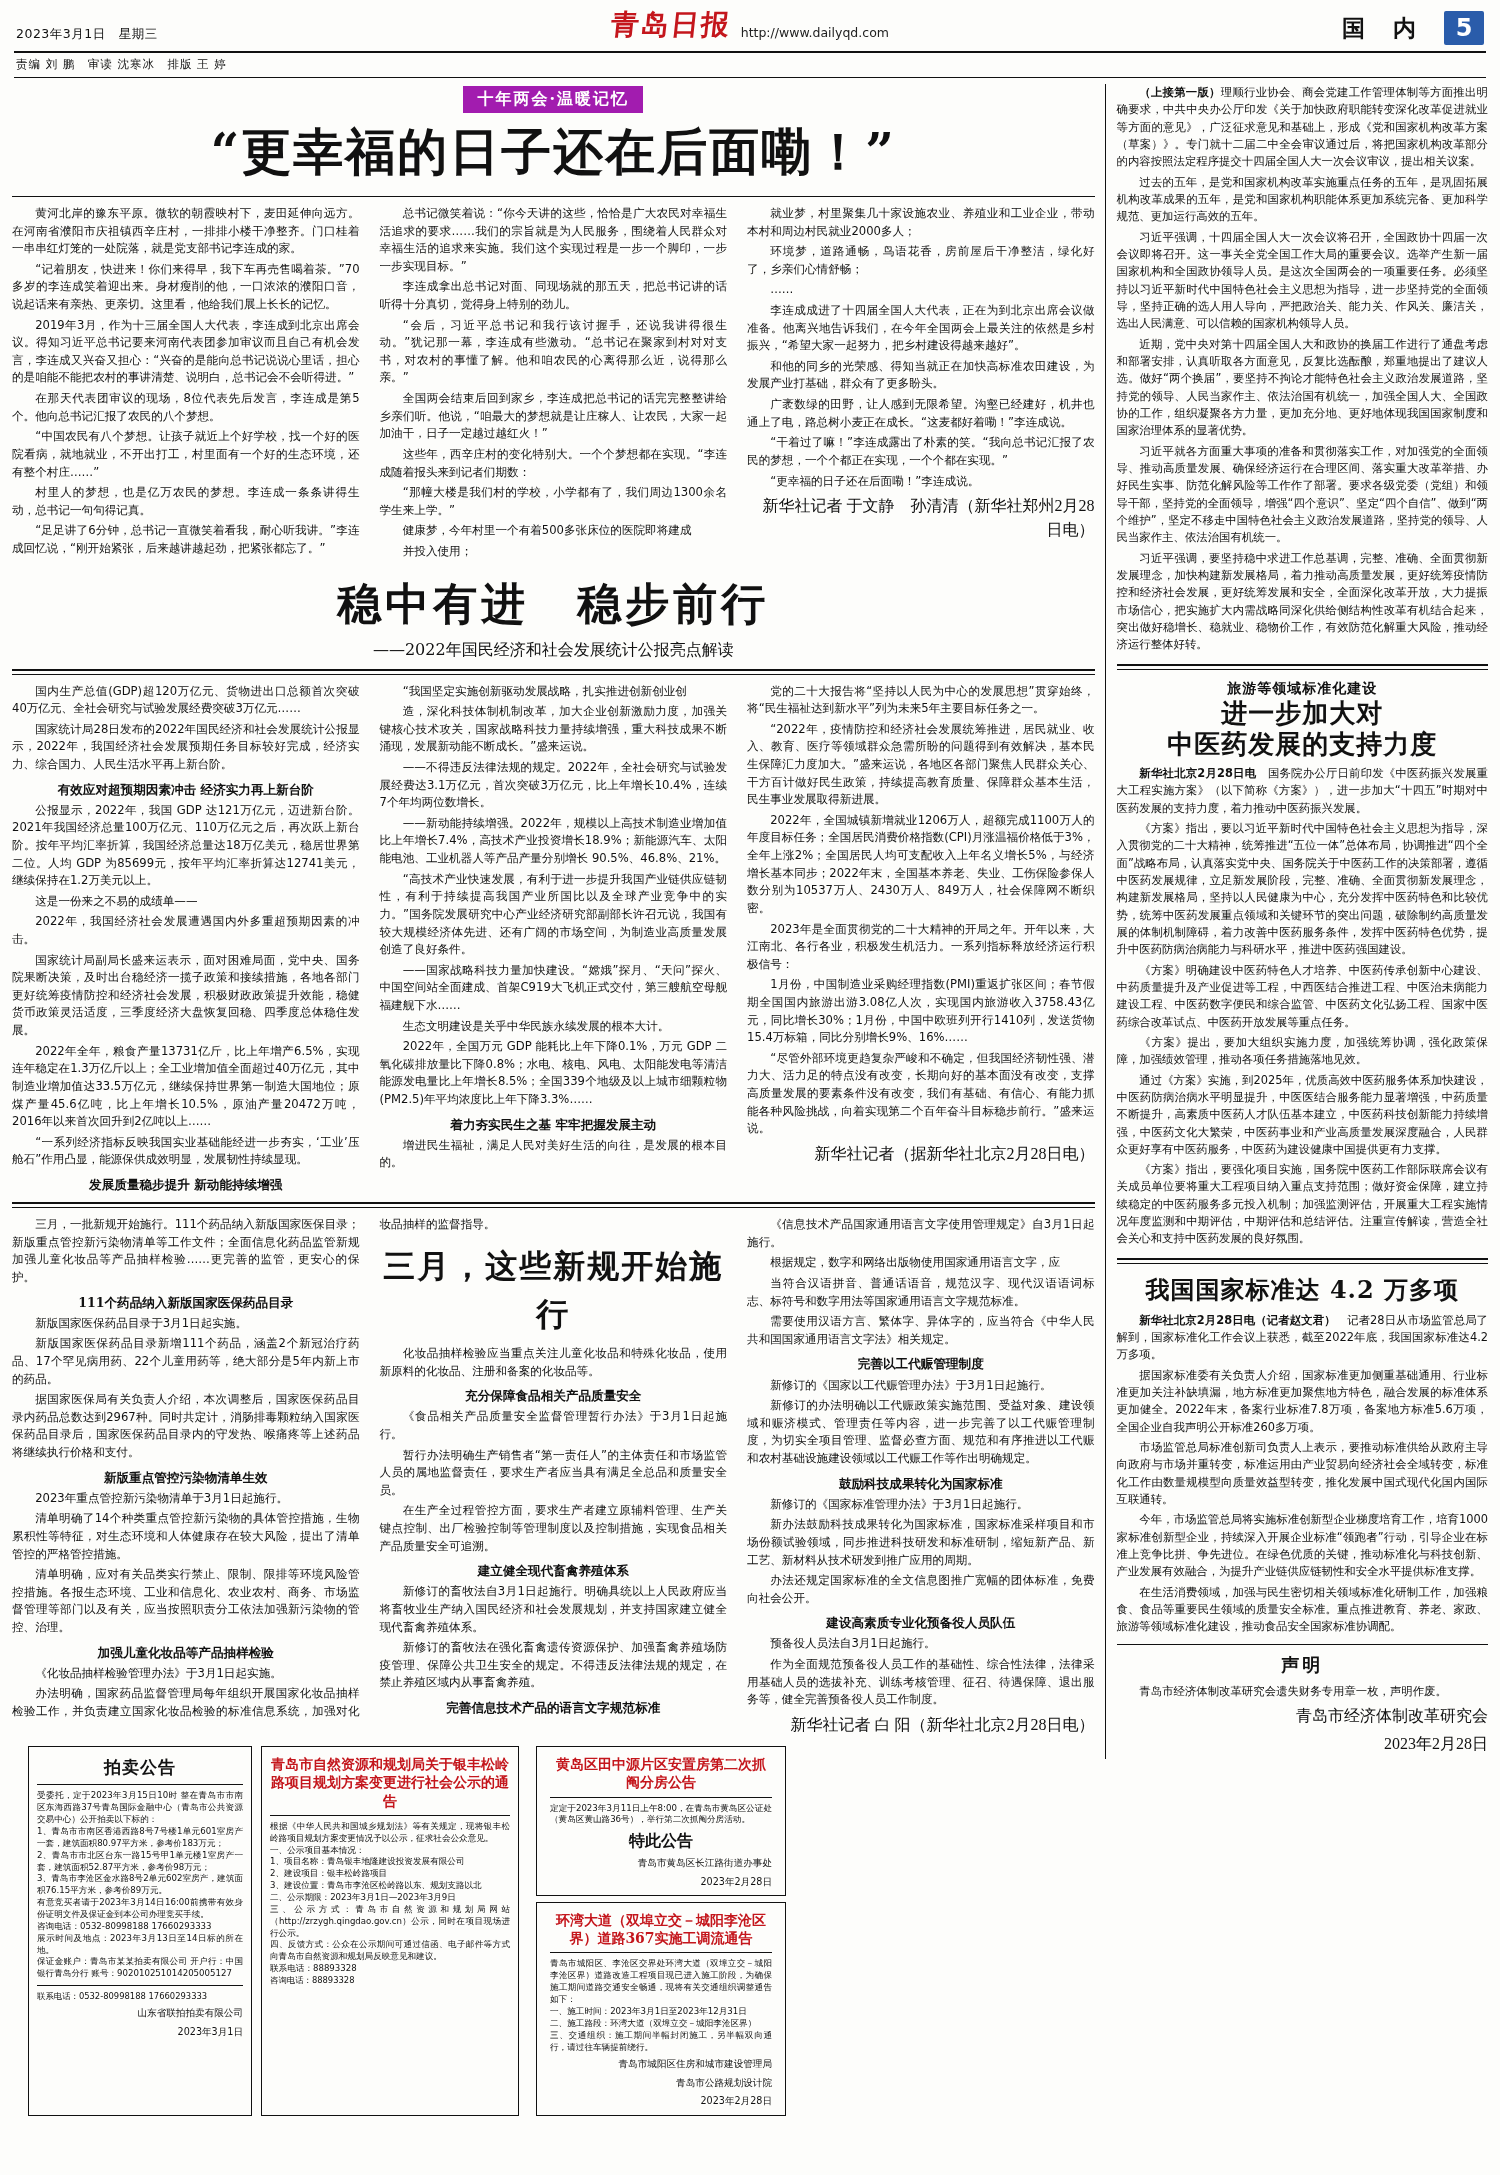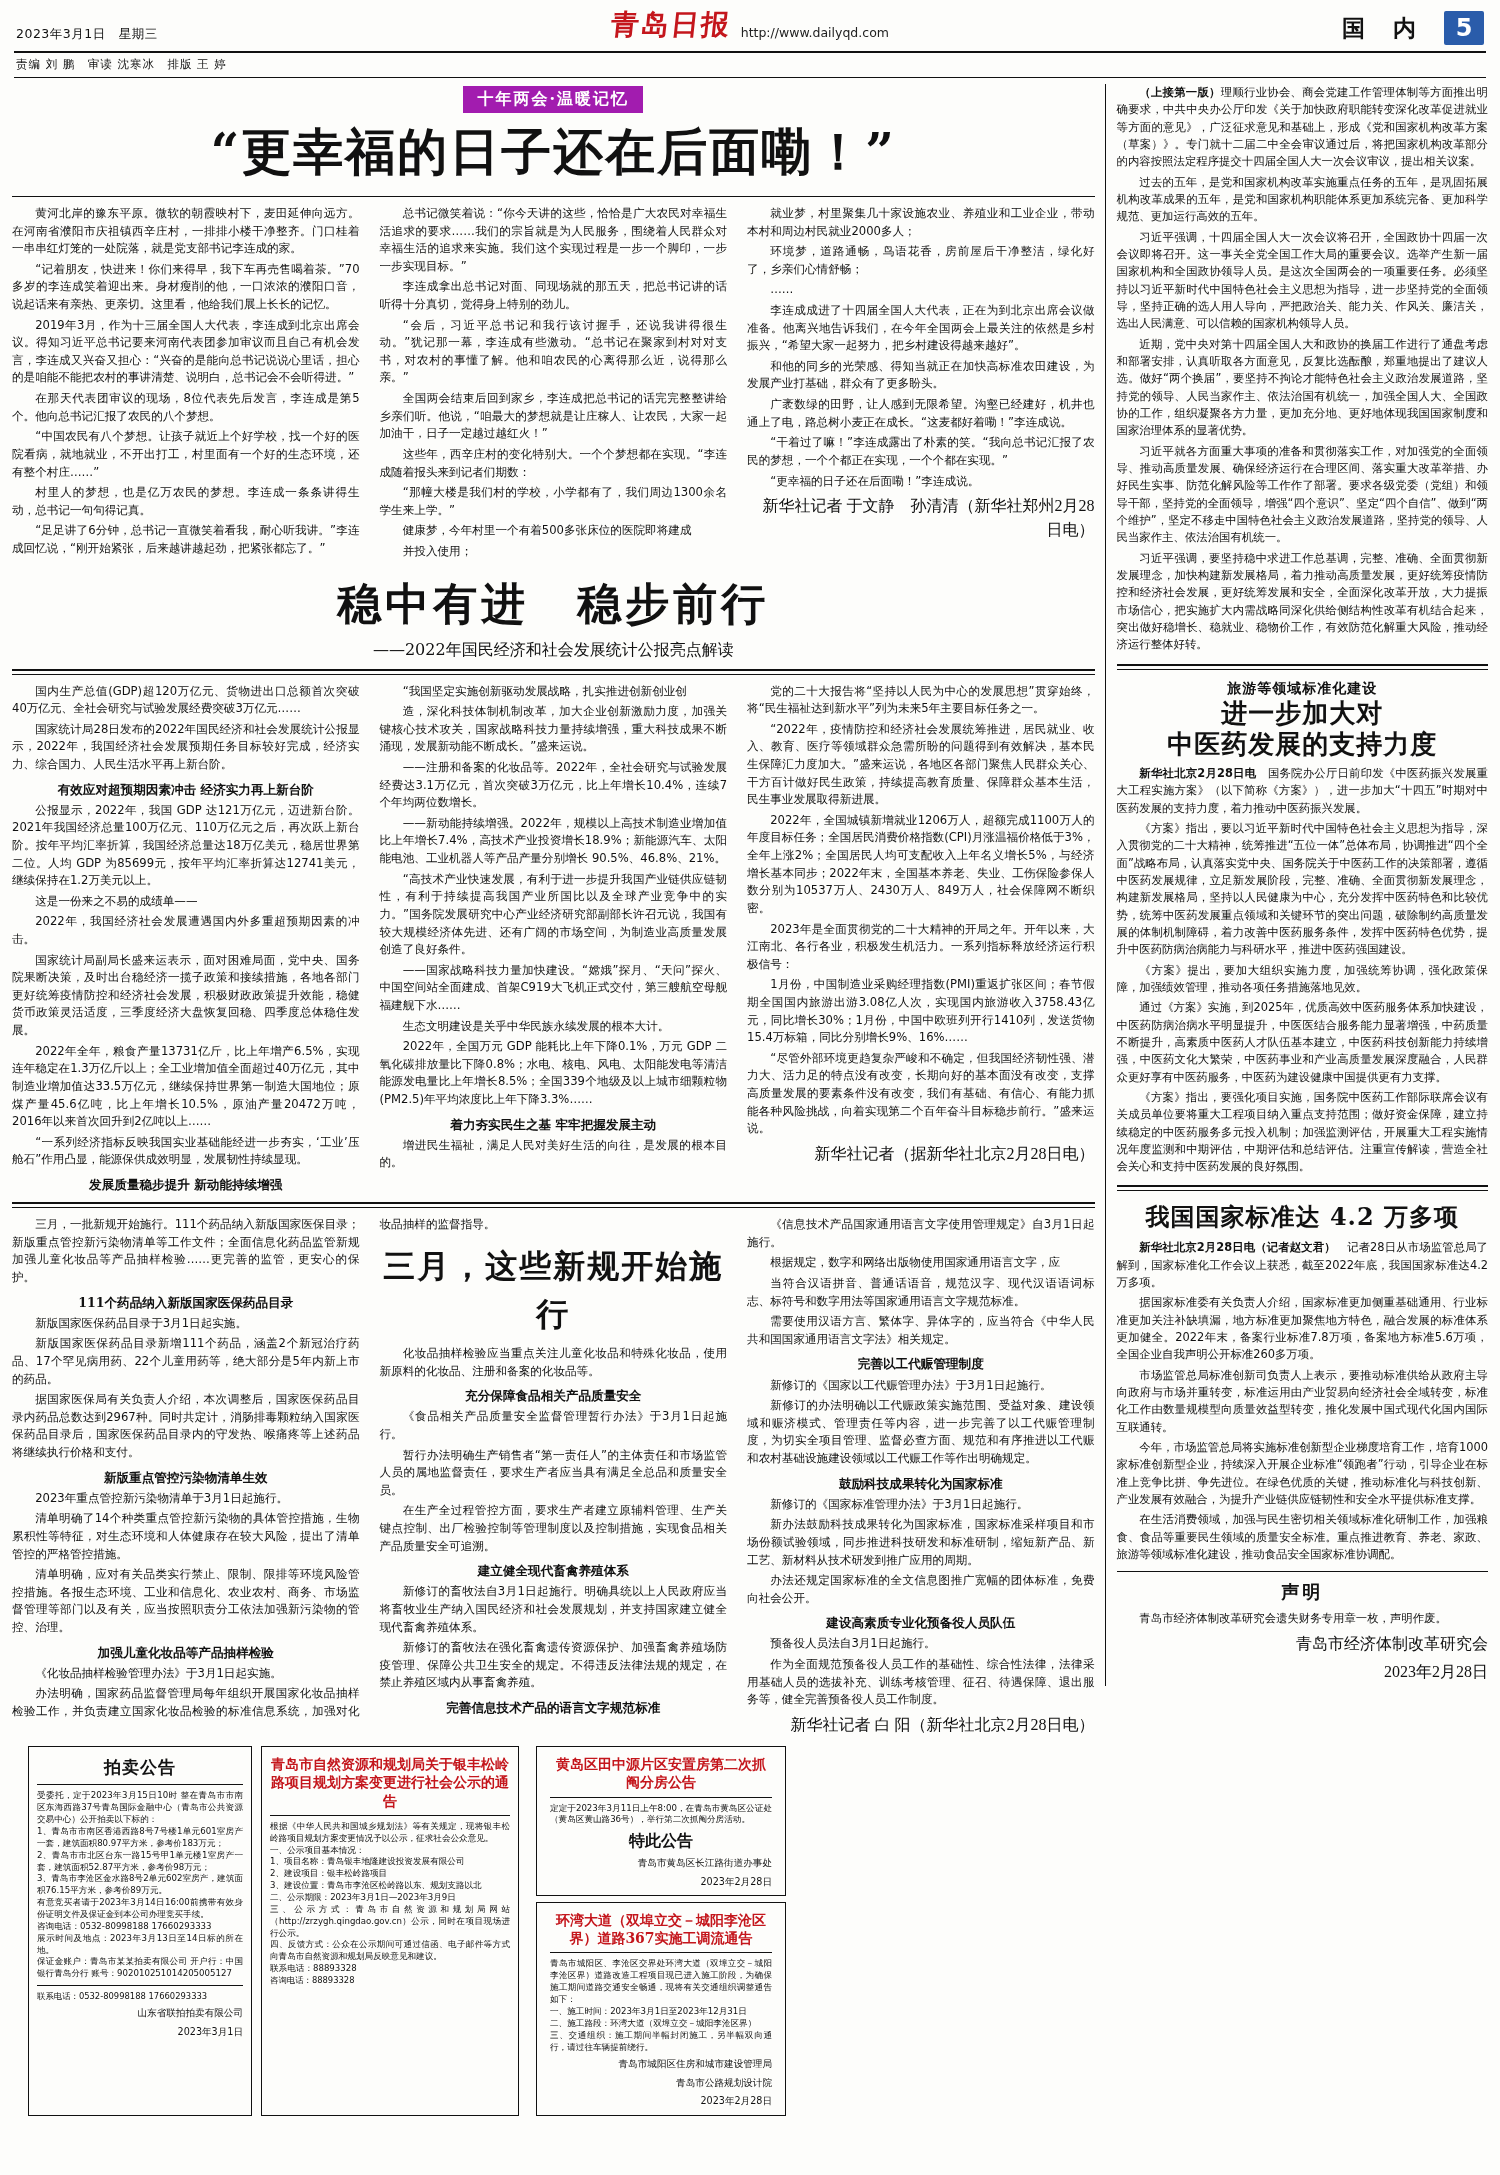--- a/index.html
+++ b/index.html
@@ -154,21 +154,21 @@
           <div class="subhead-l">有效应对超预期因素冲击 经济实力再上新台阶</div>
           <p class="para">公报显示，2022年，我国 GDP 达121万亿元，迈进新台阶。2021年我国经济总量100万亿元、110万亿元之后，再次跃上新台阶。按年平均汇率折算，我国经济总量达18万亿美元，稳居世界第二位。人均 GDP 为85699元，按年平均汇率折算达12741美元，继续保持在1.2万美元以上。</p>
           <p class="para">这是一份来之不易的成绩单——</p>
           <p class="para">2022年，我国经济社会发展遭遇国内外多重超预期因素的冲击。</p>
           <p class="para">国家统计局副局长盛来运表示，面对困难局面，党中央、国务院果断决策，及时出台稳经济一揽子政策和接续措施，各地各部门更好统筹疫情防控和经济社会发展，积极财政政策提升效能，稳健货币政策灵活适度，三季度经济大盘恢复回稳、四季度总体稳住发展。</p>
           <p class="para">2022年全年，粮食产量13731亿斤，比上年增产6.5%，实现连年稳定在1.3万亿斤以上；全工业增加值全面超过40万亿元，其中制造业增加值达33.5万亿元，继续保持世界第一制造大国地位；原煤产量45.6亿吨，比上年增长10.5%，原油产量20472万吨，2016年以来首次回升到2亿吨以上……</p>
           <p class="para">“一系列经济指标反映我国实业基础能经进一步夯实，‘工业’压舱石”作用凸显，能源保供成效明显，发展韧性持续显现。</p>
           <div class="subhead-l">发展质量稳步提升 新动能持续增强</div>
           <p class="para">“我国坚定实施创新驱动发展战略，扎实推进创新创业创</p>
           <p class="para">造，深化科技体制机制改革，加大企业创新激励力度，加强关键核心技术攻关，国家战略科技力量持续增强，重大科技成果不断涌现，发展新动能不断成长。”盛来运说。</p>
-          <p class="para">——注册和备案的化妆品等。2022年，全社会研究与试验发展经费达3.1万亿元，首次突破3万亿元，比上年增长10.4%，连续7个年均两位数增长。</p>
+          <p class="para">——不得违反法律法规的规定。2022年，全社会研究与试验发展经费达3.1万亿元，首次突破3万亿元，比上年增长10.4%，连续7个年均两位数增长。</p>
           <p class="para">——新动能持续增强。2022年，规模以上高技术制造业增加值比上年增长7.4%，高技术产业投资增长18.9%；新能源汽车、太阳能电池、工业机器人等产品产量分别增长 90.5%、46.8%、21%。</p>
           <p class="para">“高技术产业快速发展，有利于进一步提升我国产业链供应链韧性，有利于持续提高我国产业所国比以及全球产业竞争中的实力。”国务院发展研究中心产业经济研究部副部长许召元说，我国有较大规模经济体先进、还有广阔的市场空间，为制造业高质量发展创造了良好条件。</p>
           <p class="para">——国家战略科技力量加快建设。“嫦娥”探月、“天问”探火、中国空间站全面建成、首架C919大飞机正式交付，第三艘航空母舰福建舰下水……</p>
           <p class="para">生态文明建设是关乎中华民族永续发展的根本大计。</p>
           <p class="para">2022年，全国万元 GDP 能耗比上年下降0.1%，万元 GDP 二氧化碳排放量比下降0.8%；水电、核电、风电、太阳能发电等清洁能源发电量比上年增长8.5%；全国339个地级及以上城市细颗粒物(PM2.5)年平均浓度比上年下降3.3%……</p>
           <p class="para"></p>
           <div class="subhead-l">着力夯实民生之基 牢牢把握发展主动</div>
           <p class="para">增进民生福祉，满足人民对美好生活的向往，是发展的根本目的。</p>
           <p class="para">党的二十大报告将“坚持以人民为中心的发展思想”贯穿始终，将“民生福祉达到新水平”列为未来5年主要目标任务之一。</p>
           <p class="para">“2022年，疫情防控和经济社会发展统筹推进，居民就业、收入、教育、医疗等领域群众急需所盼的问题得到有效解决，基本民生保障汇力度加大。”盛来运说，各地区各部门聚焦人民群众关心、干方百计做好民生政策，持续提高教育质量、保障群众基本生活，民生事业发展取得新进展。</p>
@@ -307,20 +307,21 @@
       <div class="r-rule-d"></div>
 
       <div>
         <div class="r-title-box">
           <div class="r-kicker">旅游等领域标准化建设</div>
           <div class="r-head">进一步加大对<br>中医药发展的支持力度</div>
         </div>
         <div class="r-text">
           <p class="para"><b>新华社北京2月28日电</b>　<span>国务院办公厅日前印发《中医药振兴发展重大工程实施方案》（以下简称《方案》），进一步加大“十四五”时期对中医药发展的支持力度，着力推动中医药振兴发展。</span></p>
           <p class="para">《方案》指出，要以习近平新时代中国特色社会主义思想为指导，深入贯彻党的二十大精神，统筹推进“五位一体”总体布局，协调推进“四个全面”战略布局，认真落实党中央、国务院关于中医药工作的决策部署，遵循中医药发展规律，立足新发展阶段，完整、准确、全面贯彻新发展理念，构建新发展格局，坚持以人民健康为中心，充分发挥中医药特色和比较优势，统筹中医药发展重点领域和关键环节的突出问题，破除制约高质量发展的体制机制障碍，着力改善中医药服务条件，发挥中医药特色优势，提升中医药防病治病能力与科研水平，推进中医药强国建设。</p>
+          <p class="para">《方案》明确建设中医药特色人才培养、中医药传承创新中心建设、中药质量提升及产业促进等工程，中西医结合推进工程、中医治未病能力建设工程、中医药数字便民和综合监管、中医药文化弘扬工程、国家中医药综合改革试点、中医药开放发展等重点任务。</p>
           <p class="para">《方案》提出，要加大组织实施力度，加强统筹协调，强化政策保障，加强绩效管理，推动各项任务措施落地见效。</p>
           <p class="para">通过《方案》实施，到2025年，优质高效中医药服务体系加快建设，中医药防病治病水平明显提升，中医医结合服务能力显著增强，中药质量不断提升，高素质中医药人才队伍基本建立，中医药科技创新能力持续增强，中医药文化大繁荣，中医药事业和产业高质量发展深度融合，人民群众更好享有中医药服务，中医药为建设健康中国提供更有力支撑。</p>
           <p class="para">《方案》指出，要强化项目实施，国务院中医药工作部际联席会议有关成员单位要将重大工程项目纳入重点支持范围；做好资金保障，建立持续稳定的中医药服务多元投入机制；加强监测评估，开展重大工程实施情况年度监测和中期评估，中期评估和总结评估。注重宣传解读，营造全社会关心和支持中医药发展的良好氛围。</p>
         </div>
       </div>
 
       <div class="r-rule-d"></div>
 
       <div>
         <div class="r-head-sm" style="text-align:center;">我国国家标准达 4.2 万多项</div>

